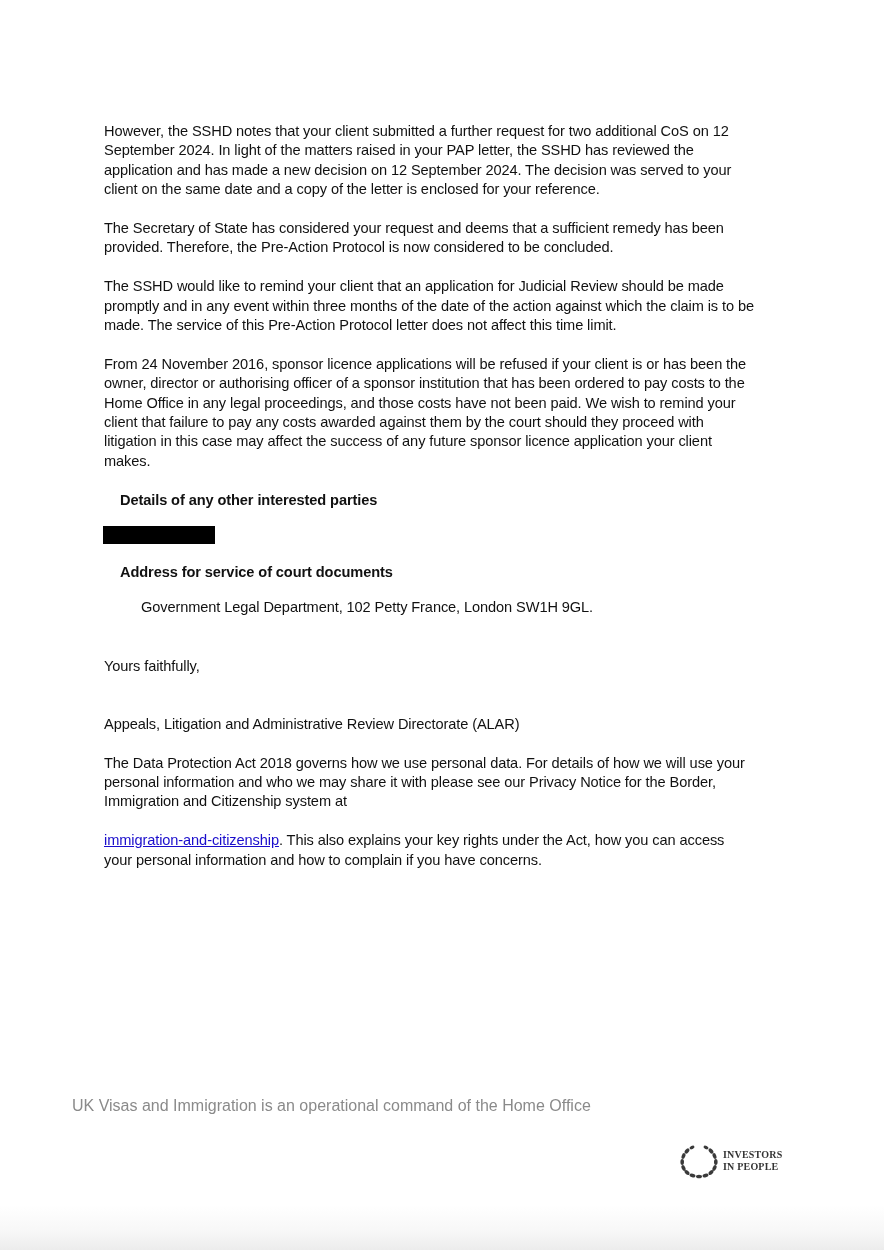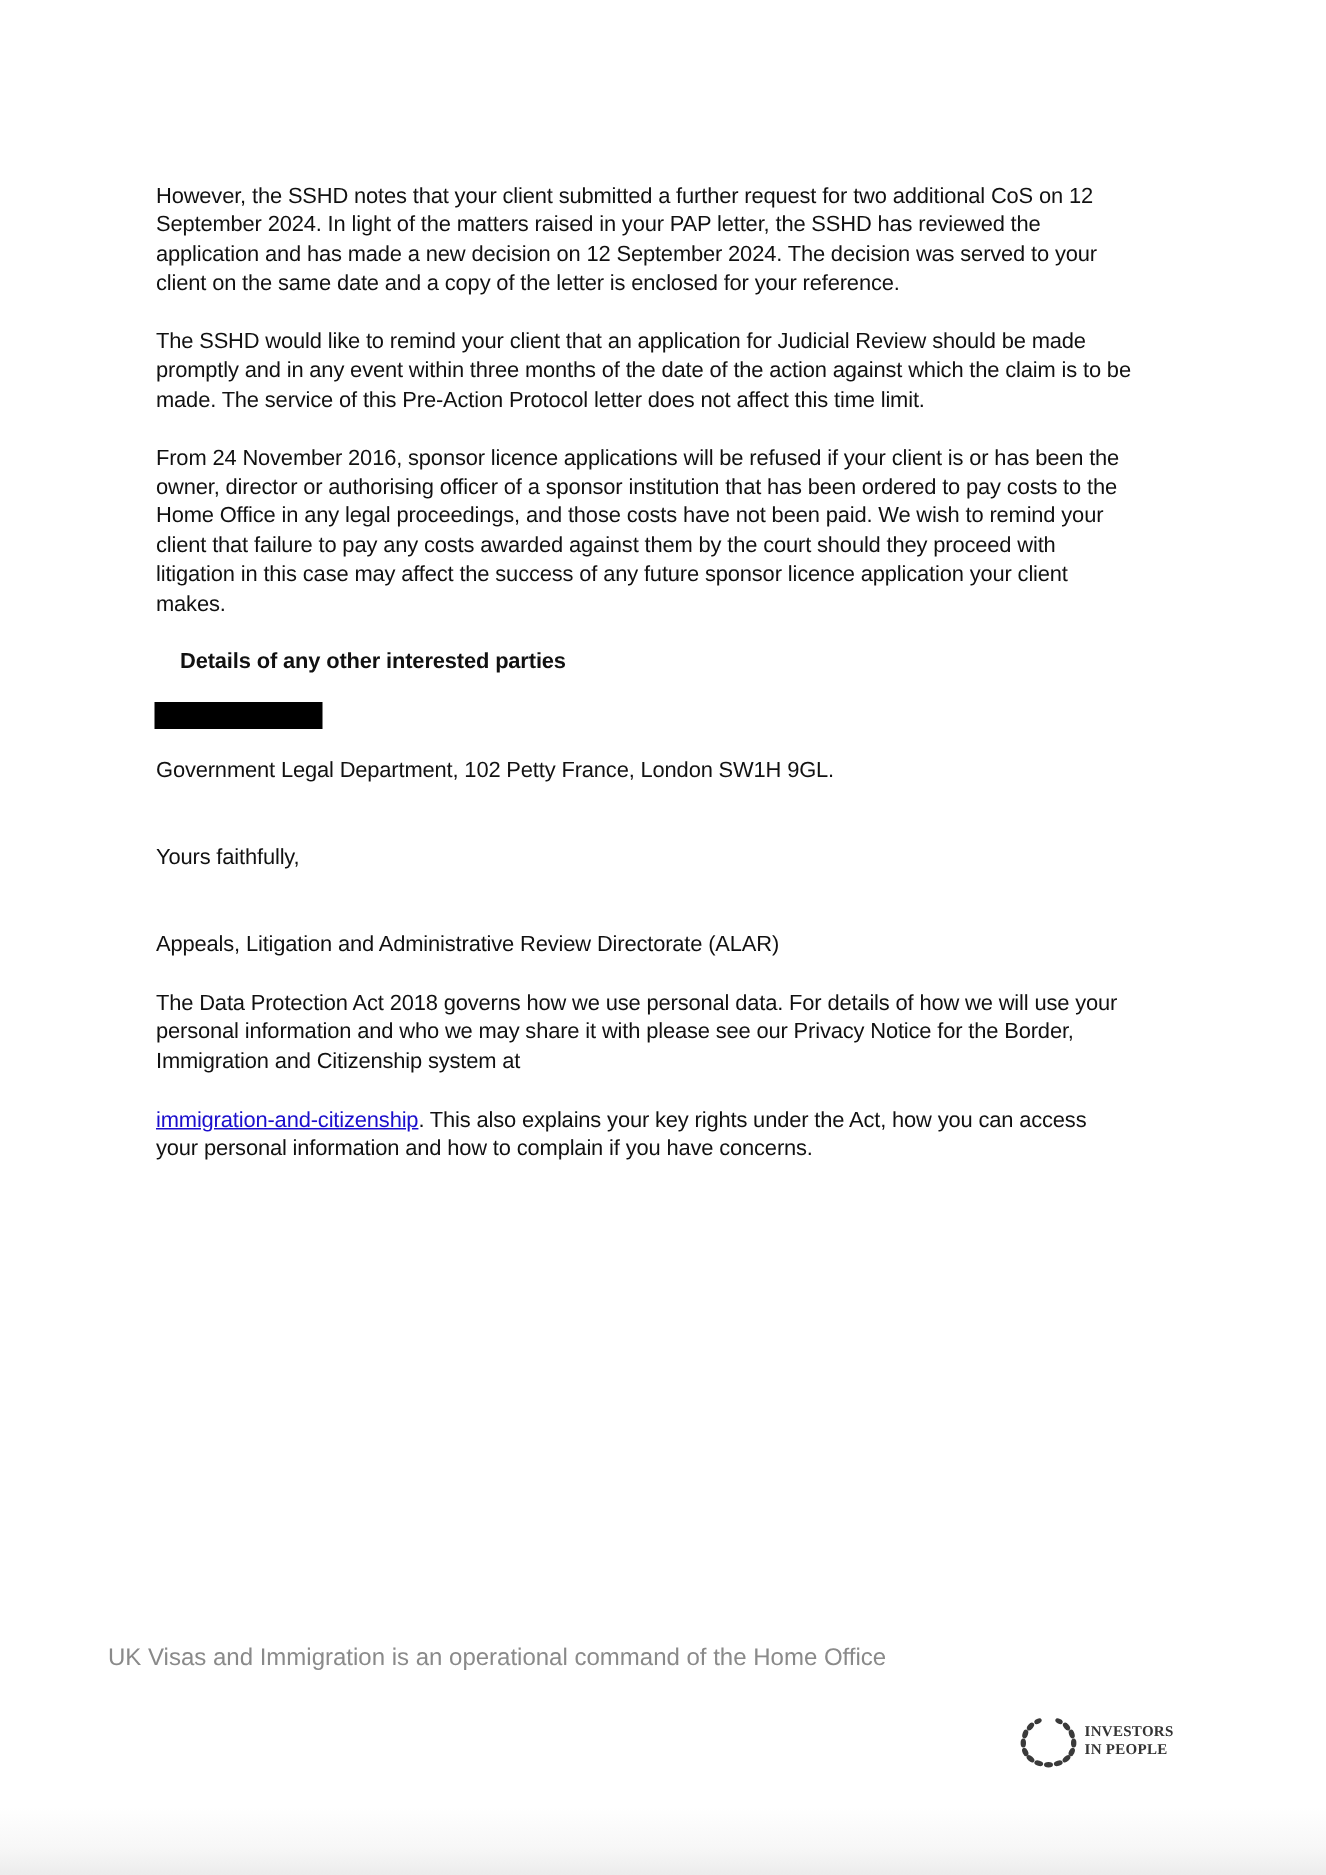--- a/index.html
+++ b/index.html
@@ -86,27 +86,29 @@
       font-weight: bold;
     }
   </style>
 </head>
 <body>
 
 <div class="page">
 
   <div class="body-text">
     <p class="para">However, the SSHD notes that your client submitted a further request for two additional CoS on 12 September 2024. In light of the matters raised in your PAP letter, the SSHD has reviewed the application and has made a new decision on 12 September 2024. The decision was served to your client on the same date and a copy of the letter is enclosed for your reference.</p>
+    <p class="para">The Secretary of State has considered your request and deems that a sufficient remedy has been provided. Therefore, the Pre-Action Protocol is now considered to be concluded.</p>
     <p class="para">The SSHD would like to remind your client that an application for Judicial Review should be made promptly and in any event within three months of the date of the action against which the claim is to be made. The service of this Pre-Action Protocol letter does not affect this time limit.</p>
     <p class="para">From 24 November 2016, sponsor licence applications will be refused if your client is or has been the owner, director or authorising officer of a sponsor institution that has been ordered to pay costs to the Home Office in any legal proceedings, and those costs have not been paid.  We wish to remind your client that failure to pay any costs awarded against them by the court should they proceed with litigation in this case may affect the success of any future sponsor licence application your client makes.</p>
 
     <p class="heading">Details of any other interested parties</p>
     <span class="redaction"></span>
 
-    <p class="para" style="margin-bottom:38.8px;">Government Legal Department, 102 Petty France, London SW1H 9GL.</p>
+    <p class="heading">Address for service of court documents</p>
+    <p class="para" style="margin-bottom:38.8px;margin-left:37px;">Government Legal Department, 102 Petty France, London SW1H 9GL.</p>
 
     <p class="para" style="margin-bottom:38.8px;">Yours faithfully,</p>
 
     <div class="para">
       <span class="line">Appeals, Litigation and Administrative Review Directorate (ALAR)</span>
     </div>
 
     <p class="para">
       <span>The Data Protection Act 2018 governs how we use personal data. For details of how we will use your personal information and who we may share it with please see our Privacy Notice for the Border, Immigration and Citizenship system at</span>
       <br>

